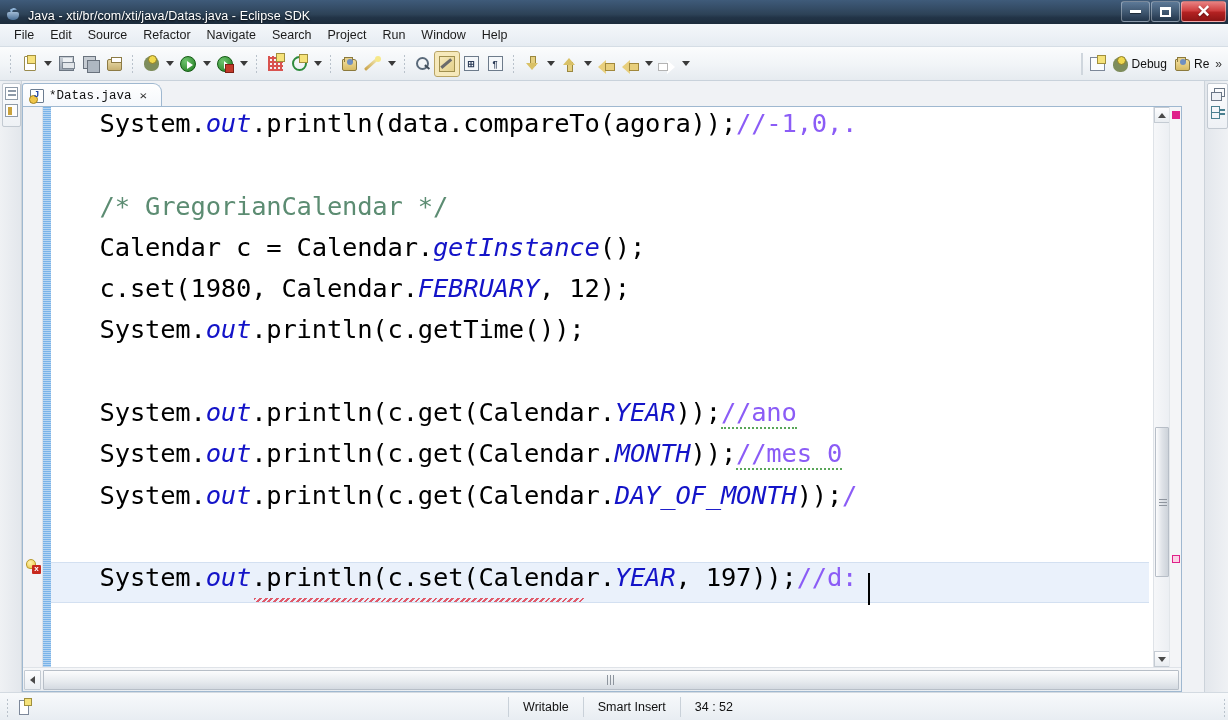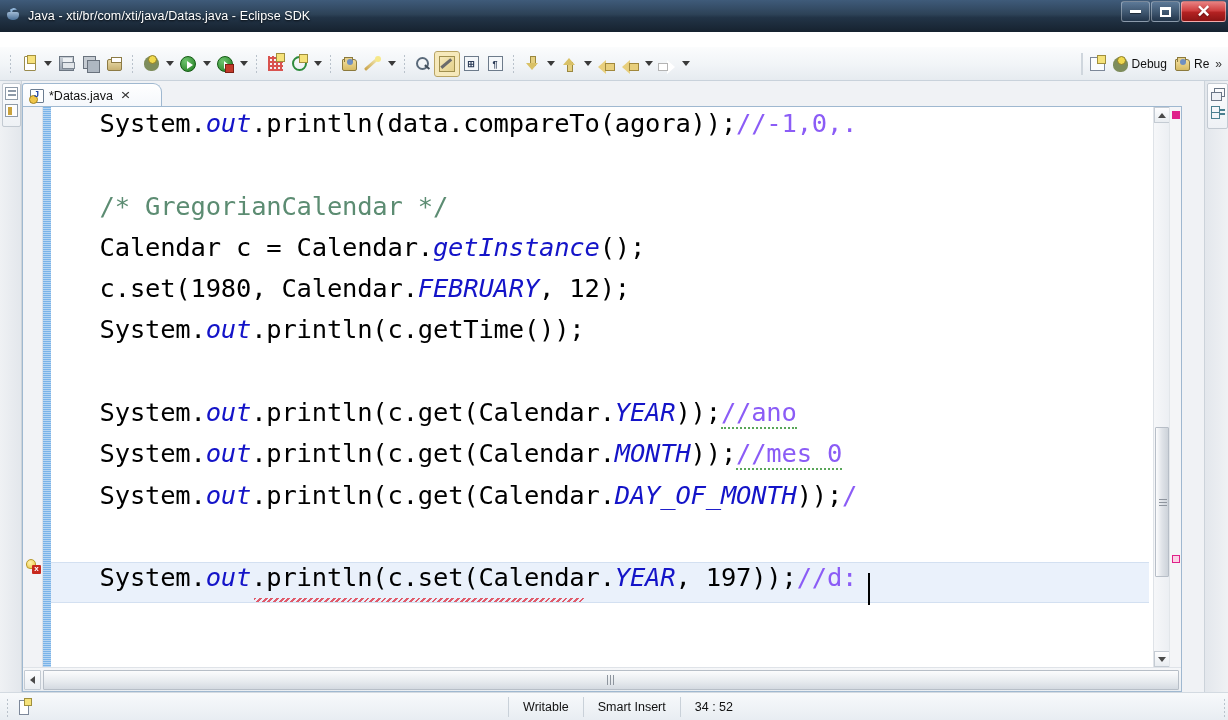--- a/index.html
+++ b/index.html
@@ -158,20 +158,21 @@
   .tabrow { position:absolute; left:22px; top:0; width:1160px; height:26px; }
   .tab {
     position:absolute; top:2px; height:24px; display:flex; align-items:center;
     gap:5px; padding:0 8px 0 7px; font-size:12.5px; color:#111; white-space:nowrap;
   }
   .tab.active {
     background:linear-gradient(to bottom,#ffffff,#f4f7fb);
     border:1px solid #9fb8d0; border-bottom:none;
     border-radius:3px 9px 0 0;
     box-shadow:inset 0 1px 0 #fff;
+    font-family:Liberation Mono, monospace;
   }
   .tab.inactive {
     background:linear-gradient(to bottom,#eef1f5,#dfe5ec);
     border:1px solid #c5ccd5; border-bottom:none; border-radius:3px 9px 0 0;
     color:#1b1b1b;
   }
   .tab-ic { width:14px; height:14px; position:relative; flex:none; }
   .tab-ic.java { background:#fff; border:1.3px solid #6b7c90; border-radius:1px; }
   .tab-ic.java::after { content:"J"; position:absolute; left:3px; top:-1px; font-size:9px; font-weight:bold; color:#2146a8; font-family:"Liberation Sans",sans-serif; }
   .tab-ic.java::before { content:""; position:absolute; left:-2px; bottom:-2px; width:7px; height:7px; background:#f0c64a; border:1px solid #a3831f; border-radius:50%; }
@@ -325,20 +326,32 @@
         </div>
       <div class="winbtn">
           <span class="maxbox"></span>
         </div>
       <div class="winbtn close">
           <span class="xg">✕</span>
         </div>
     </div>
   </div>
 
+  <div class="menubar">
+    <div class="menu-item">File</div>
+    <div class="menu-item">Edit</div>
+    <div class="menu-item">Source</div>
+    <div class="menu-item">Refactor</div>
+    <div class="menu-item">Navigate</div>
+    <div class="menu-item">Search</div>
+    <div class="menu-item">Project</div>
+    <div class="menu-item">Run</div>
+    <div class="menu-item">Window</div>
+    <div class="menu-item">Help</div>
+  </div>
 
   <div class="toolbar">
     <span class="tgrip"></span>
     <div class="tbtn">
         <span class="ic ic-doc"></span>
       </div>
     <div class="tarrow">
         <i></i>
       </div>
     <div class="tbtn">

